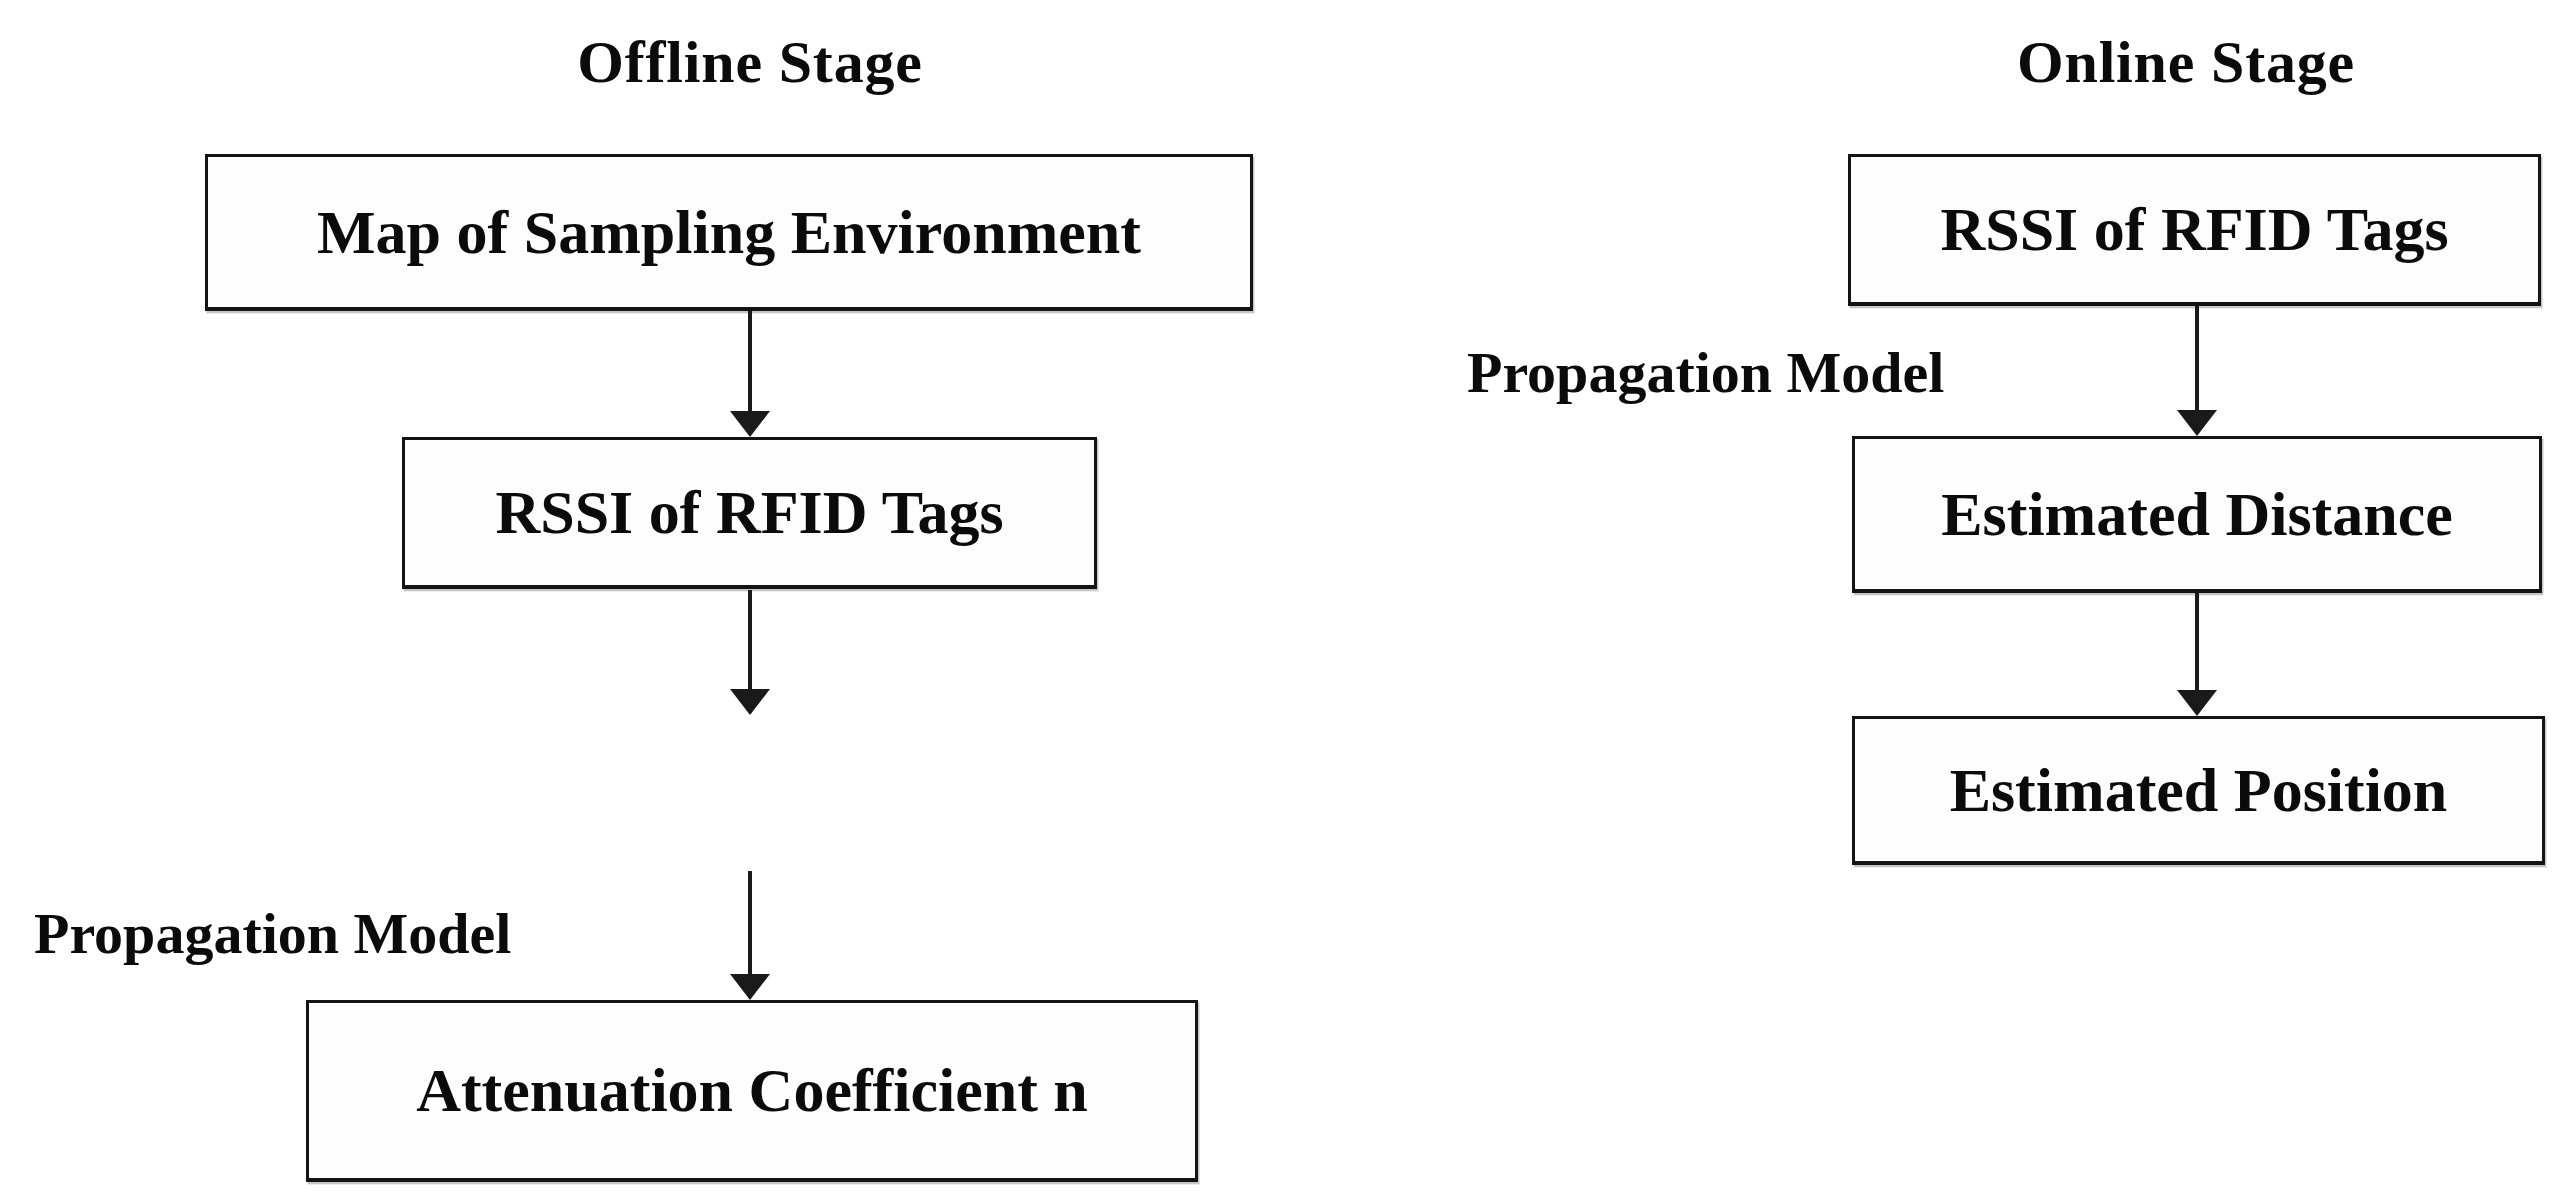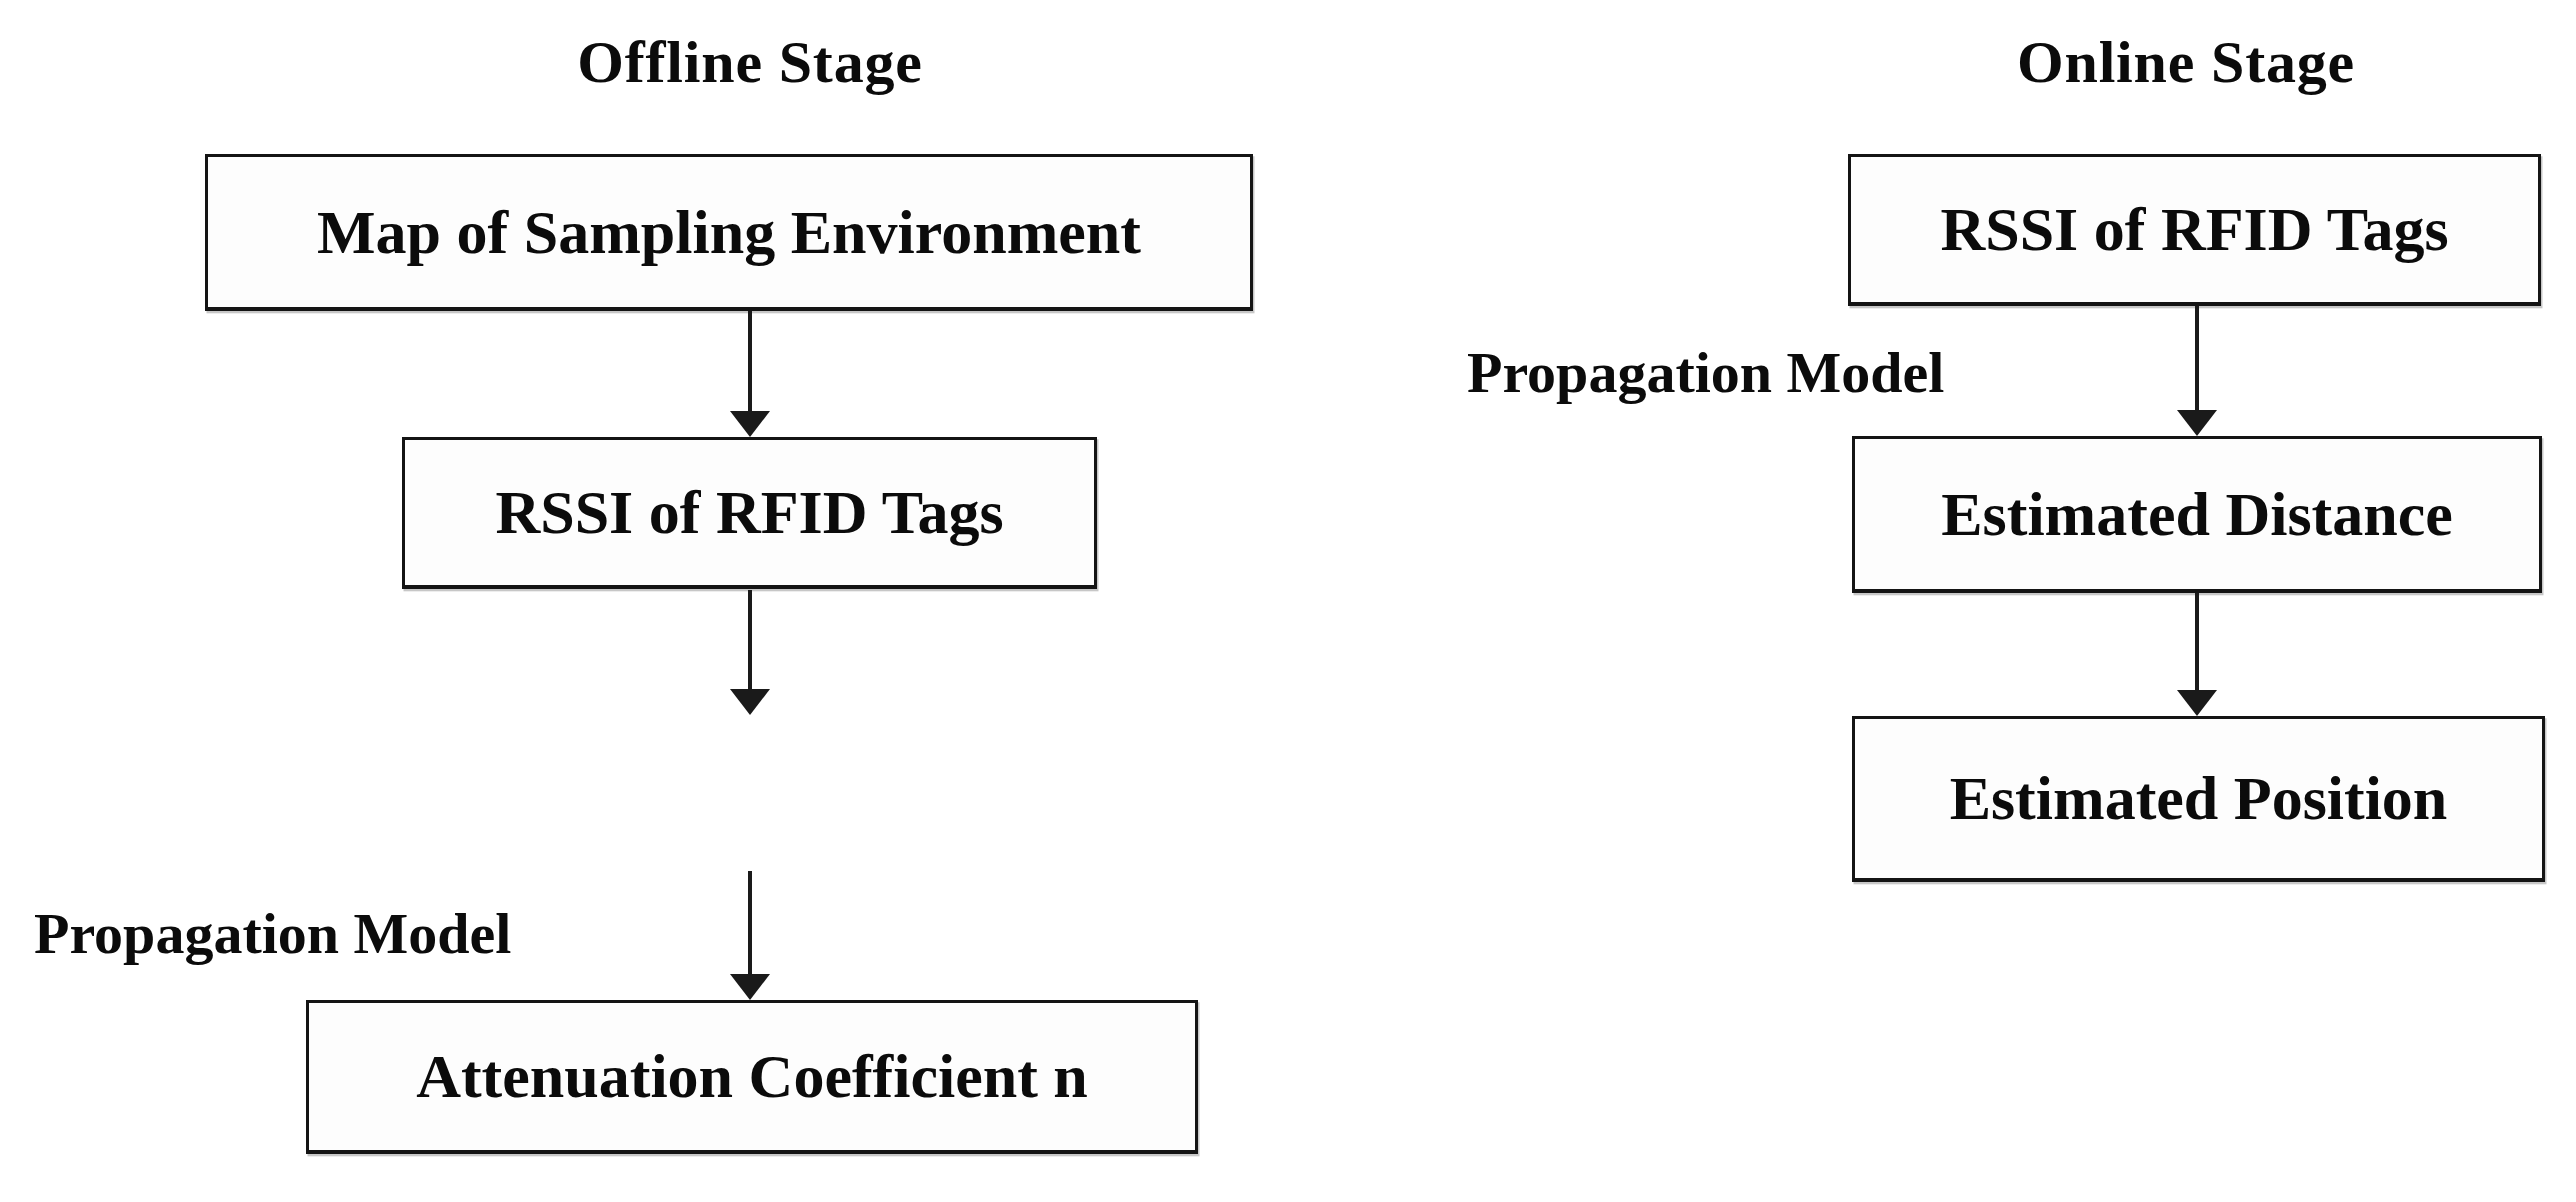--- a/index.html
+++ b/index.html
@@ -96,21 +96,21 @@
   </div>
 
 
   <div class="side-label" style="left:34px; top:900px;">Propagation Model</div>
 
   <div class="v-arrow" style="left:750px; top:871px; height:129px;">
     <div class="shaft"></div>
     <div class="head"></div>
   </div>
 
-  <div class="flow-box" style="left:306px; top:1000px; width:892px; height:154px;">
+  <div class="flow-box" style="left:306px; top:1000px; width:892px; height:182px;">
     <span>Attenuation Coefficient n</span>
   </div>
 
   <div class="stage-title" style="left:2186px; top:28px;">Online Stage</div>
 
   <div class="flow-box" style="left:1848px; top:154px; width:693px; height:152px;">
     <span>RSSI  of RFID Tags</span>
   </div>
 
   <div class="side-label" style="left:1467px; top:339px;">Propagation Model</div>
@@ -123,18 +123,18 @@
   <div class="flow-box" style="left:1852px; top:436px; width:690px; height:157px;">
     <span>Estimated Distance</span>
   </div>
 
 
   <div class="v-arrow" style="left:2197px; top:593px; height:123px;">
     <div class="shaft"></div>
     <div class="head"></div>
   </div>
 
-  <div class="flow-box" style="left:1852px; top:716px; width:693px; height:166px;">
+  <div class="flow-box" style="left:1852px; top:716px; width:693px; height:149px;">
     <span>Estimated Position</span>
   </div>
 
 </div>
 
 
 </body></html>

